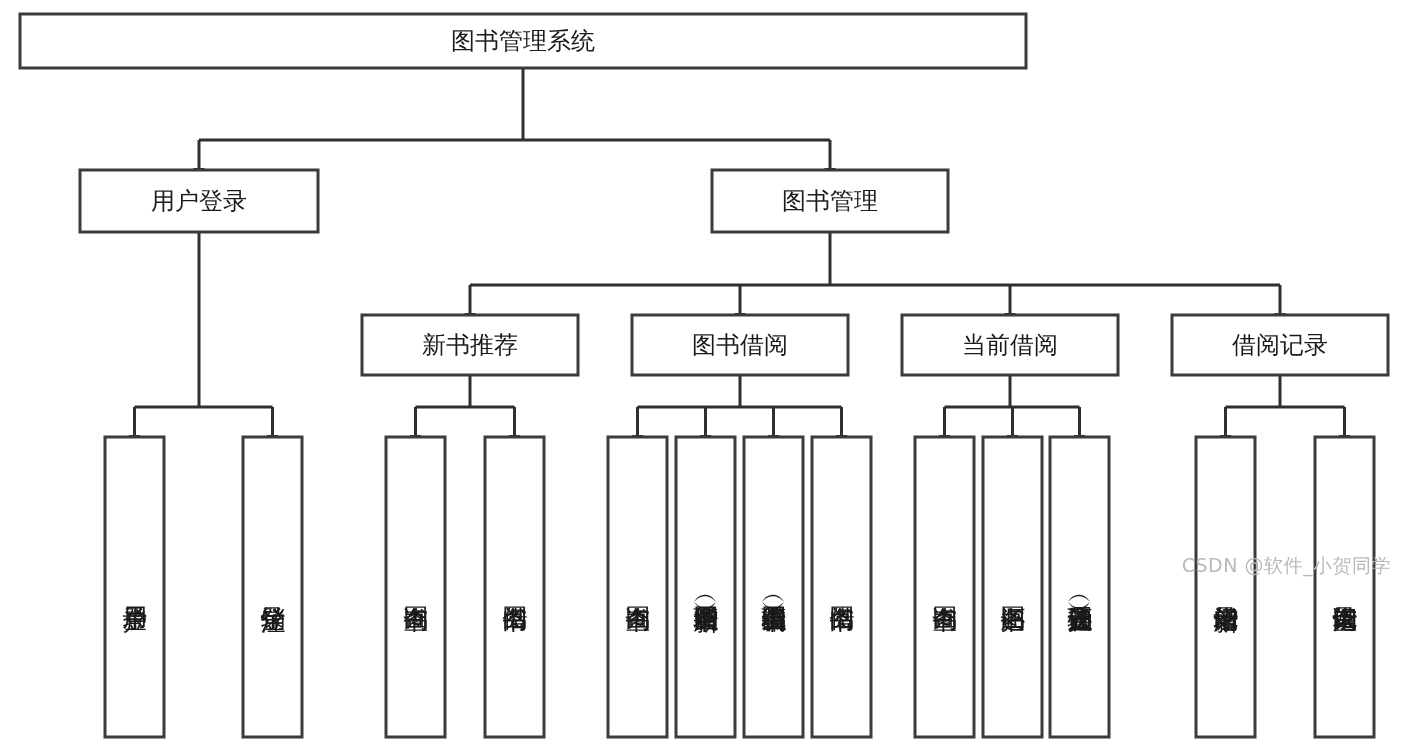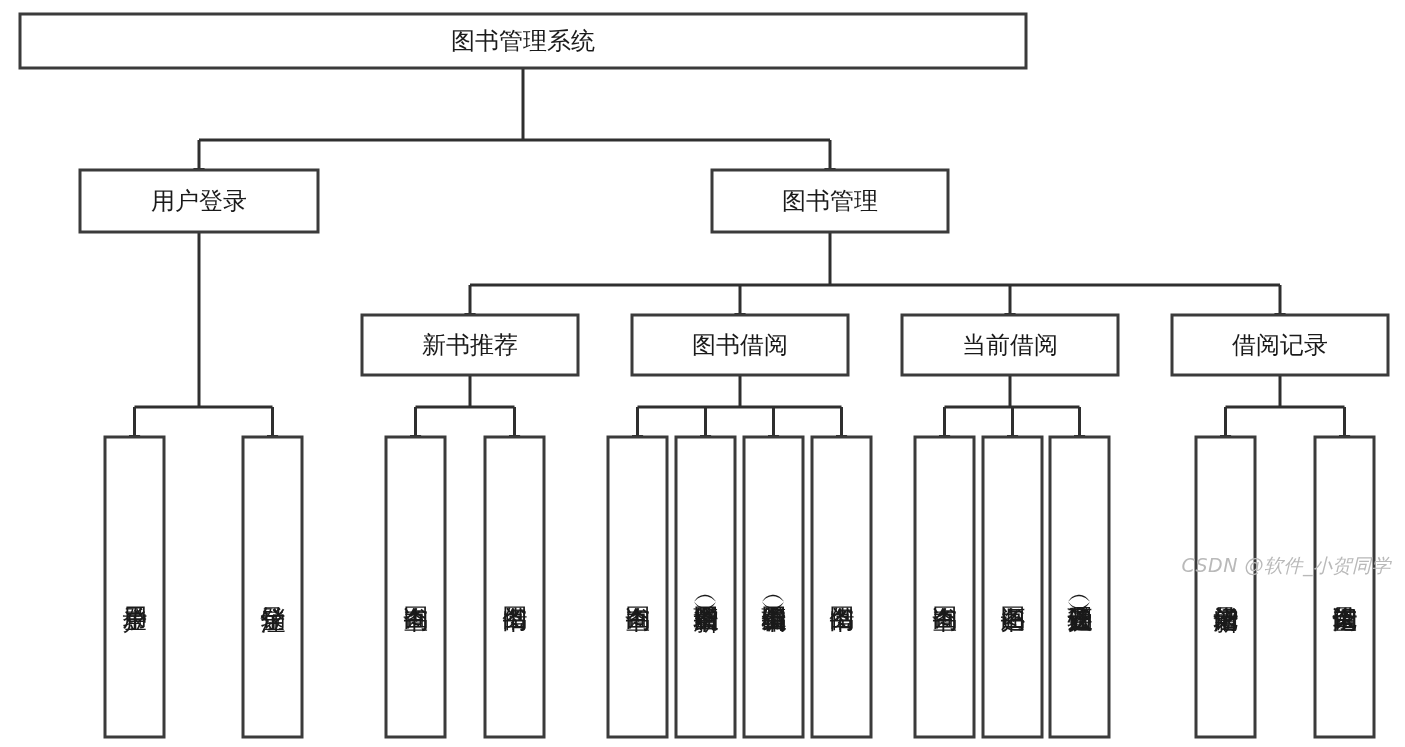--- a/index.html
+++ b/index.html
@@ -13,21 +13,20 @@
   .node-label-h{
     font-family:"DejaVu Sans","Liberation Sans",sans-serif;
     font-size:24px;fill:#1a1a1a;text-anchor:middle;dominant-baseline:middle;
   }
   .edge{stroke:#2f2f2f;stroke-width:3;fill:none;}
   .watermark{
     position:absolute;right:14px;bottom:6px;
     font-family:"DejaVu Sans","Liberation Sans",sans-serif;
     font-size:19px;color:#b9b9b9;white-space:nowrap;letter-spacing:.5px;
     pointer-events:none;
-    font-style:italic;
   }
   .vlabel-wrap{
     position:absolute;
     display:flex;flex-direction:column;align-items:center;justify-content:center;
     font-family:"DejaVu Sans","Liberation Sans",sans-serif;
     font-size:25px;line-height:1.04;color:#1a1a1a;
     writing-mode:vertical-rl;text-orientation:upright;
     white-space:nowrap;overflow:hidden;
   }
 </style>

